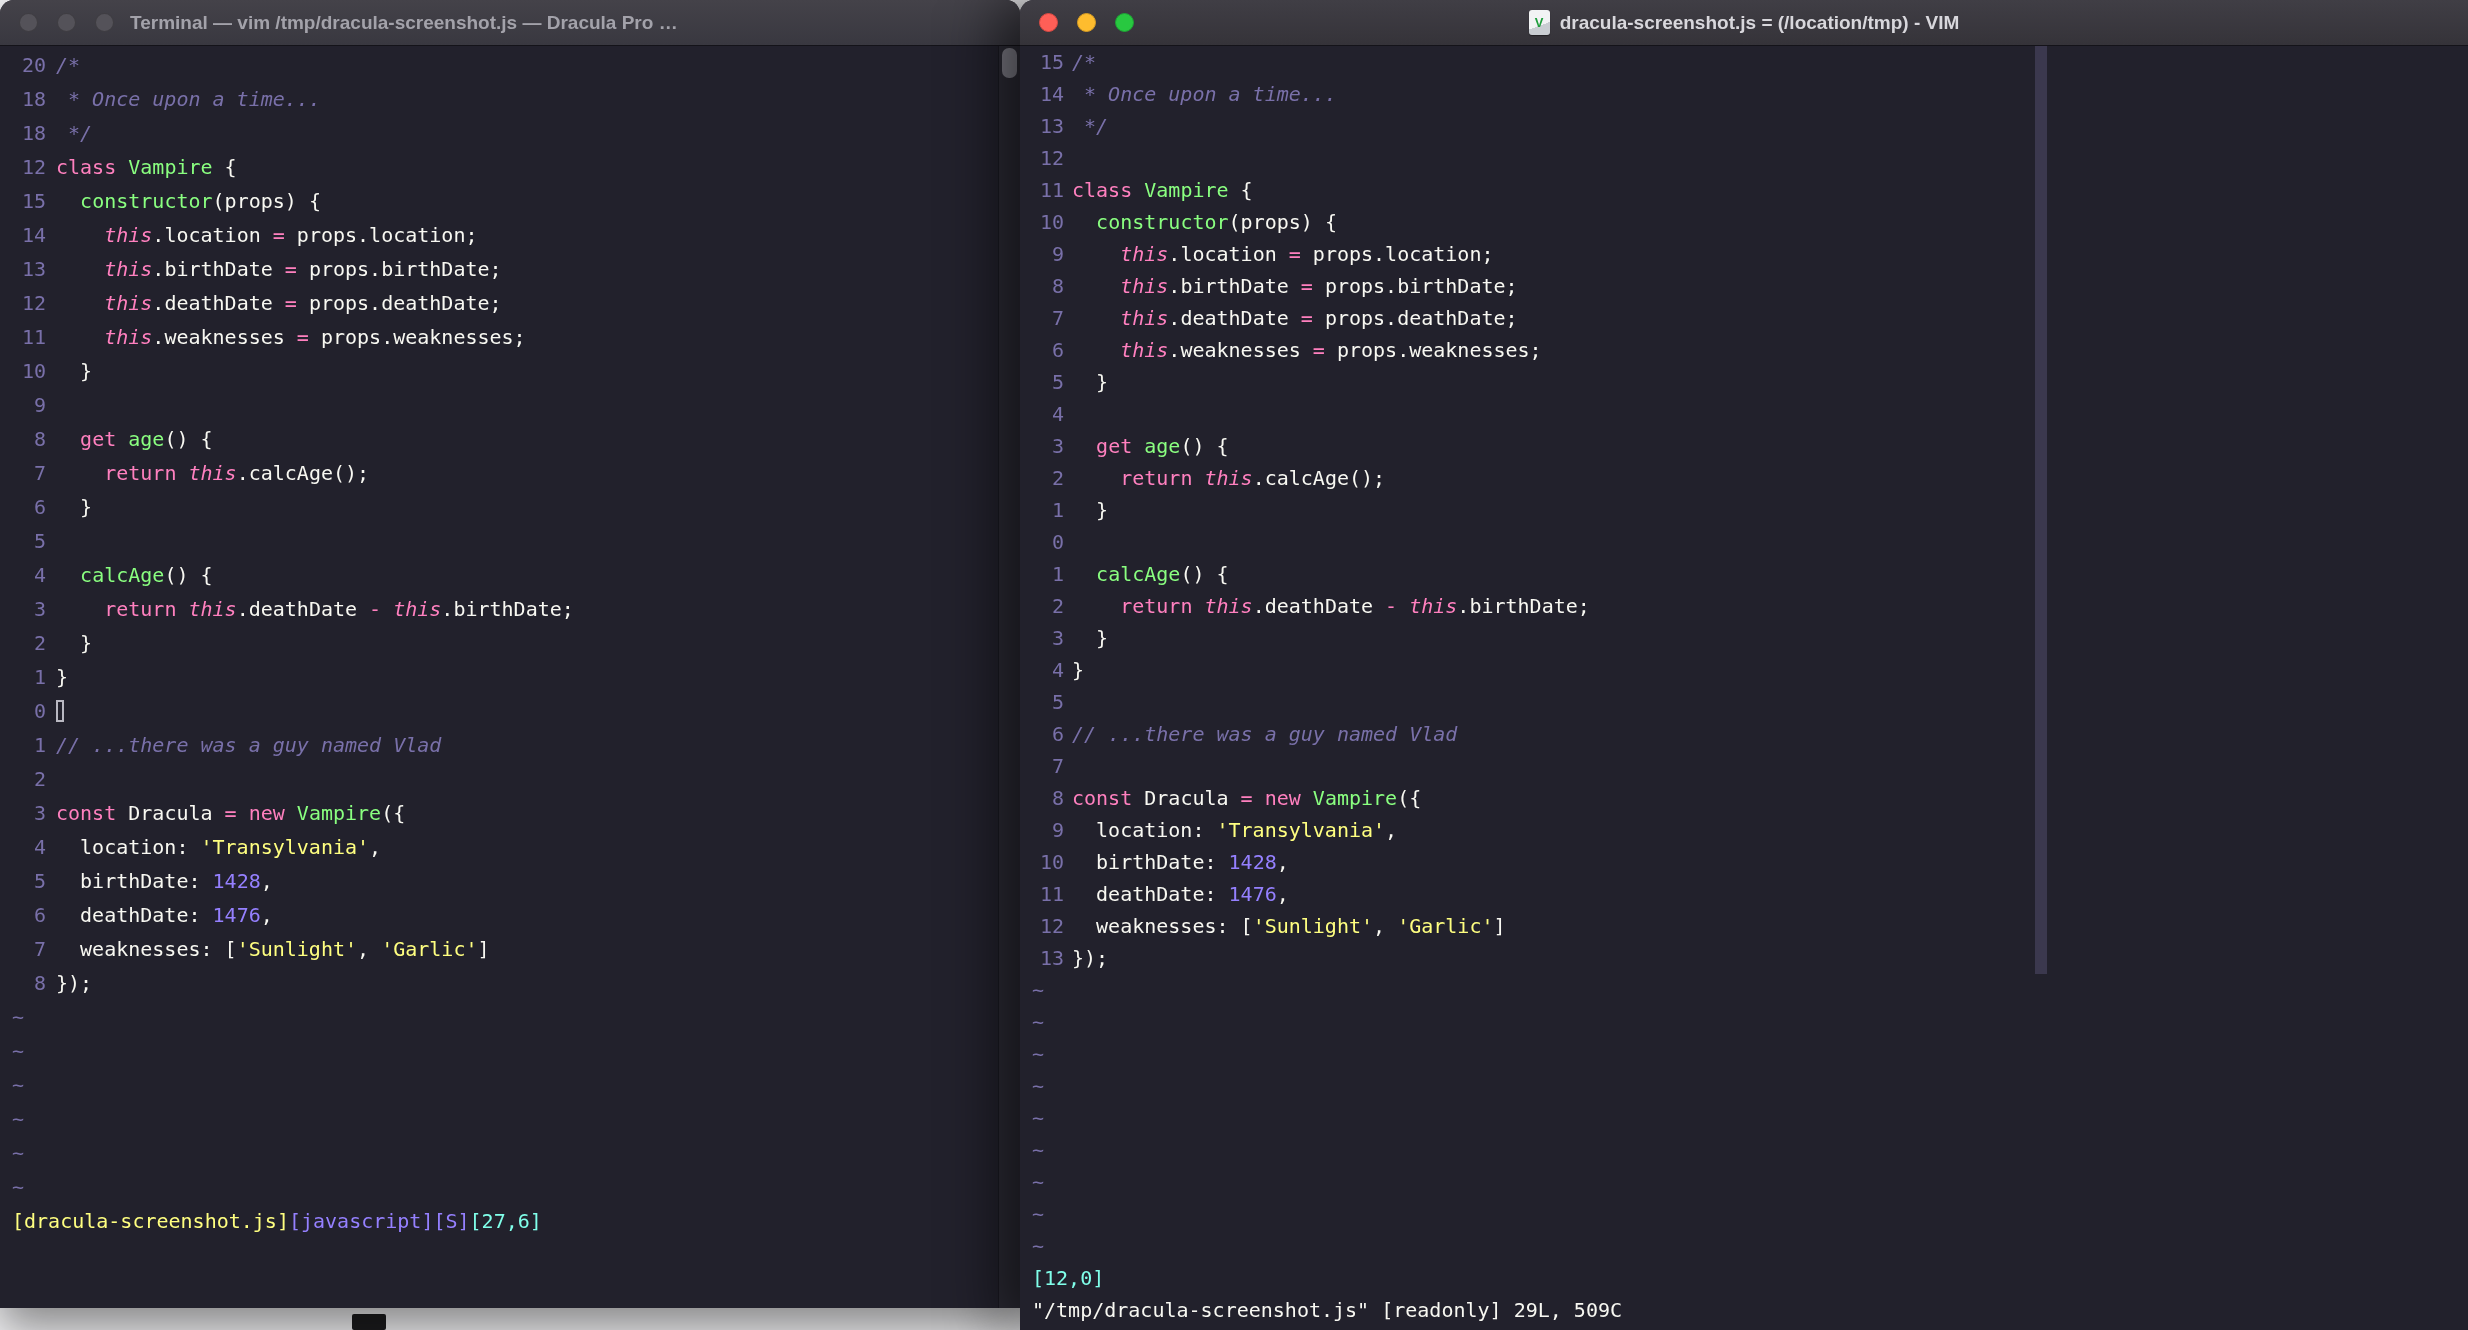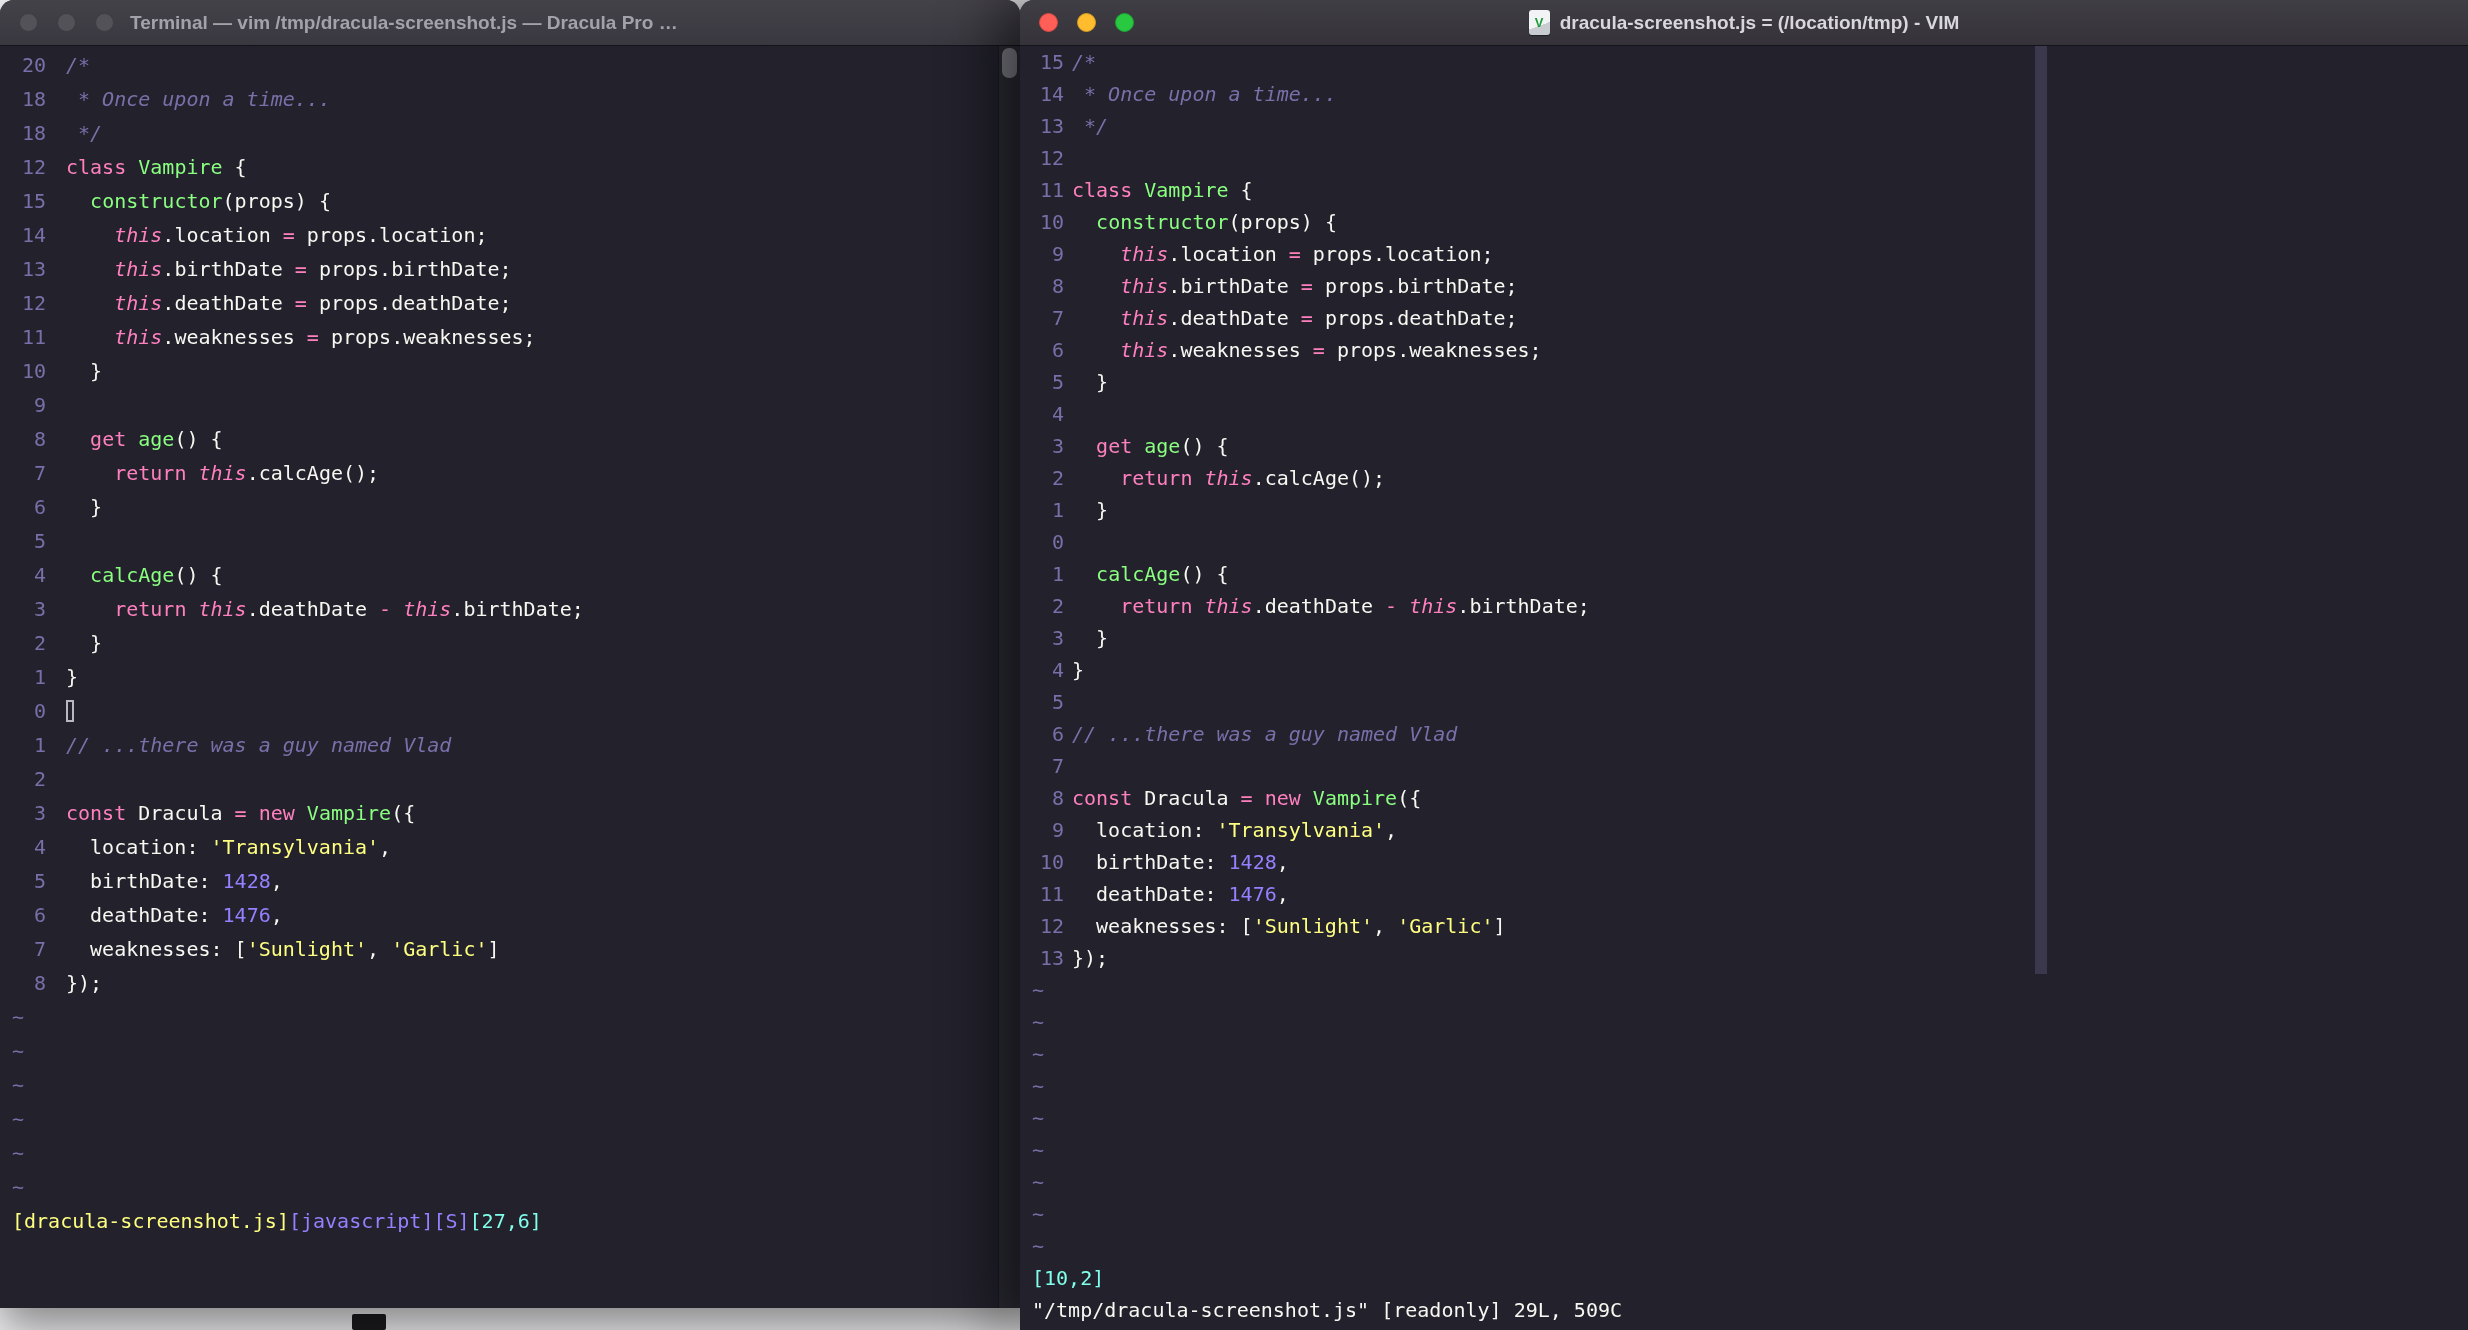--- a/index.html
+++ b/index.html
@@ -41,21 +41,21 @@
     box-shadow:0 1px 1px rgba(0,0,0,.4)}
 
   .content{position:absolute;top:46px;left:0;right:0;bottom:0;overflow:hidden;
     display:flex;flex-direction:column}
   #left-window .content{padding-top:2px}
   .rows{flex:none;position:relative;z-index:1}
   .row{display:flex;white-space:pre}
   #left-window .row{height:34px;line-height:34px}
   #right-window .row{height:32px;line-height:32px}
   .gutter{display:inline-block;flex:none;text-align:right;color:var(--comment)}
-  #left-window .gutter{width:46px;margin-right:20px}
+  #left-window .gutter{width:46px;margin-right:10px}
   #right-window .gutter{width:44px;margin-right:8px}
   .code{white-space:pre}
   .row.tilde{padding-left:12px;color:var(--comment)}
 
   .tok-c{color:var(--comment);font-style:italic}
   .tok-k{color:var(--pink)}
   .tok-t{color:var(--pink);font-style:italic}
   .tok-f{color:var(--green)}
   .tok-s{color:var(--yellow)}
   .tok-n{color:var(--purple)}
@@ -200,17 +200,17 @@
         <div class="row tilde">~</div>
         <div class="row tilde">~</div>
         <div class="row tilde">~</div>
         <div class="row tilde">~</div>
         <div class="row tilde">~</div>
         <div class="row tilde">~</div>
         <div class="row tilde">~</div>
         <div class="row tilde">~</div>
       </div>
     <div class="statusline">
-      <span class="st-pos">[10,2]</span>
+      <span class="st-pos">[12,0]</span>
     </div>
     <div class="cmdline">"/tmp/dracula-screenshot.js" [readonly] 29L, 509C</div>
   </div>
 </div>
 
 </body></html>

